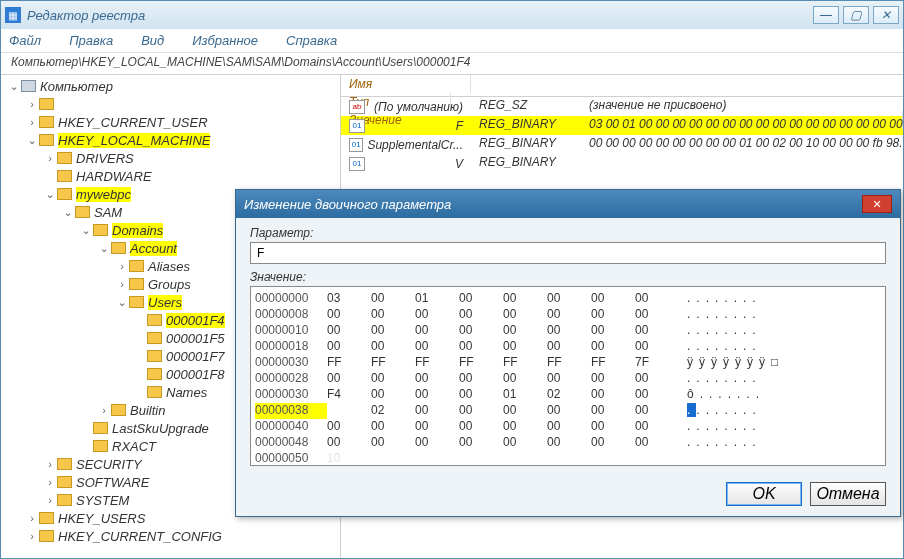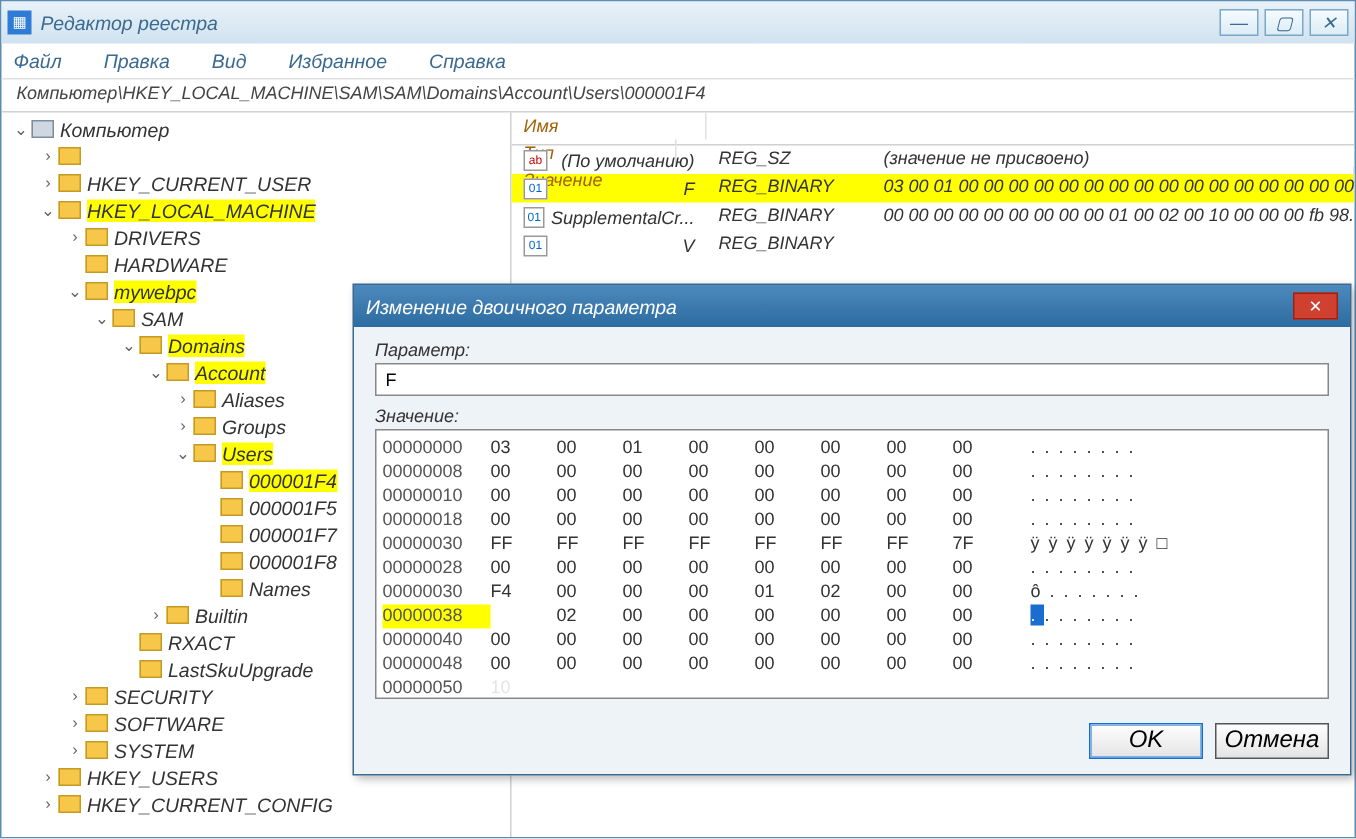--- a/index.html
+++ b/index.html
@@ -168,26 +168,26 @@
             <span>Names</span>
           </div>
           <div class="node" style="padding-left: 94px;">
             <span class="tw">›</span>
             <span class="fld"></span>
             <span>Builtin</span>
           </div>
           <div class="node" style="padding-left: 76px;">
             <span class="tw"></span>
             <span class="fld"></span>
+            <span>LastSkuUpgrade</span>
+          </div>
+          <div class="node" style="padding-left: 76px;">
+            <span class="tw"></span>
+            <span class="fld"></span>
             <span>RXACT</span>
-          </div>
-          <div class="node" style="padding-left: 76px;">
-            <span class="tw"></span>
-            <span class="fld"></span>
-            <span>LastSkuUpgrade</span>
           </div>
           <div class="node" style="padding-left: 40px;">
             <span class="tw">›</span>
             <span class="fld"></span>
             <span>SECURITY</span>
           </div>
           <div class="node" style="padding-left: 40px;">
             <span class="tw">›</span>
             <span class="fld"></span>
             <span>SOFTWARE</span>

